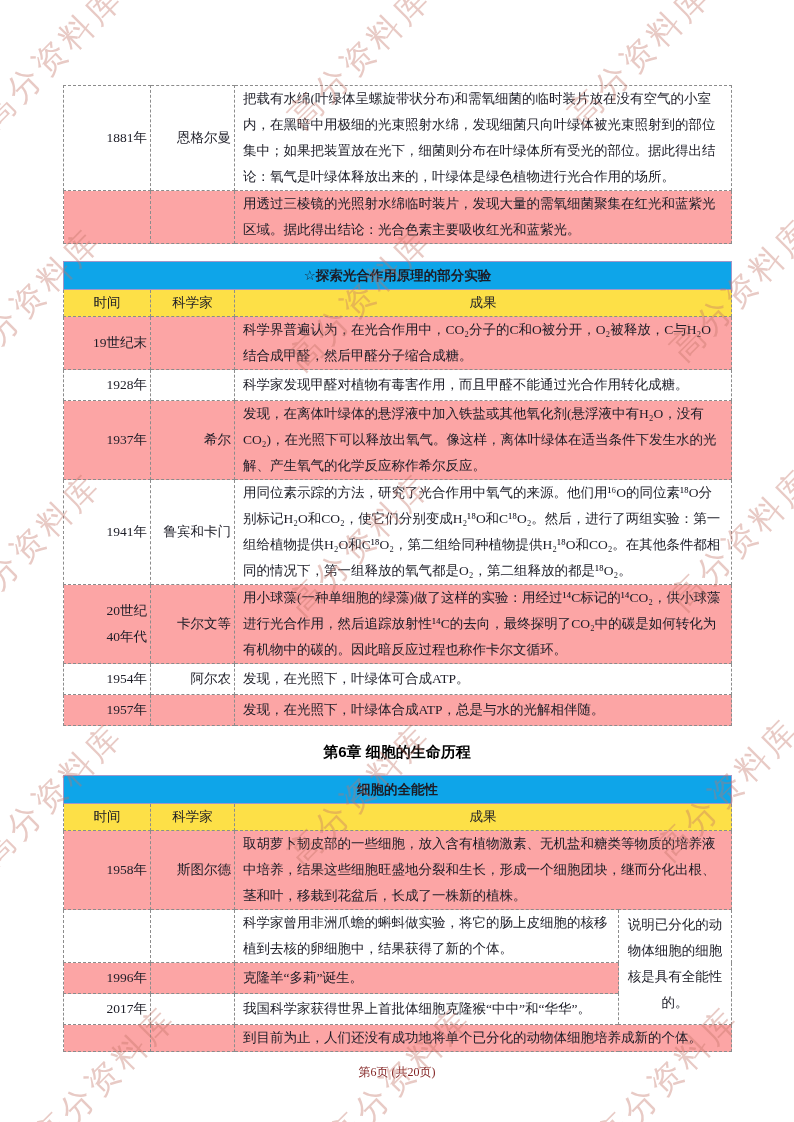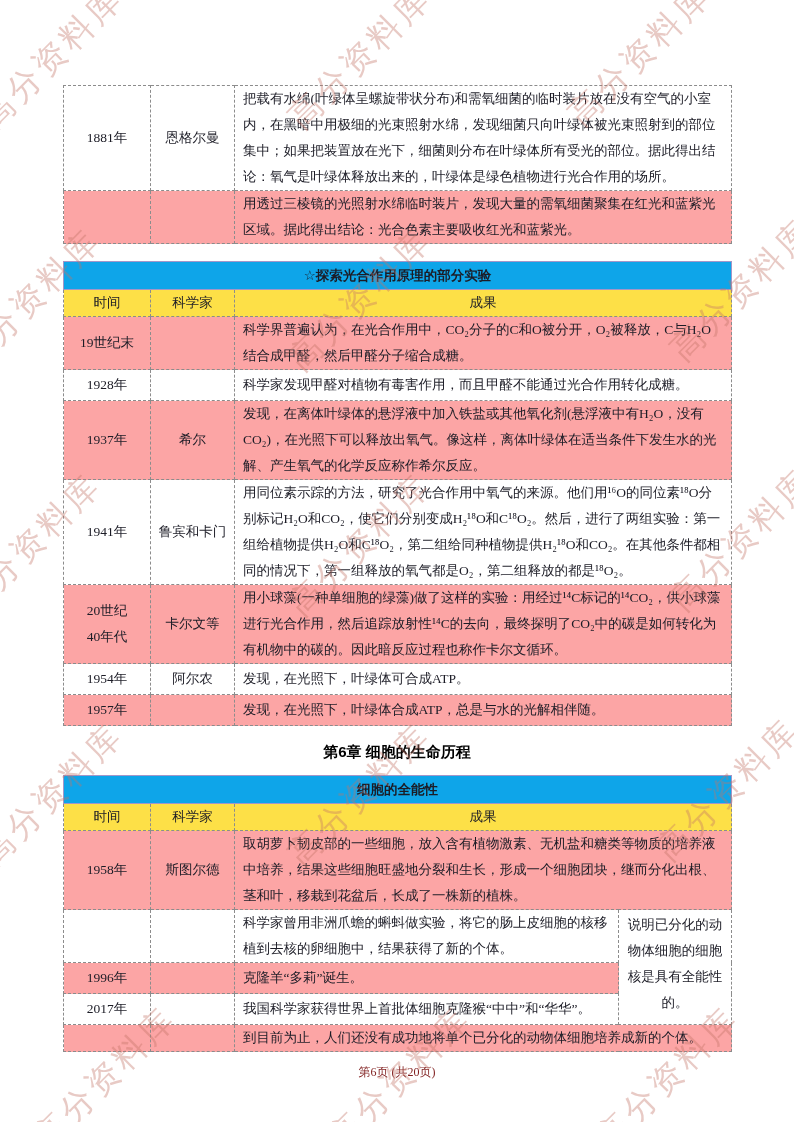--- a/index.html
+++ b/index.html
@@ -39,21 +39,21 @@
     font-size: 13.5px;
     font-family: "Liberation Sans", "DejaVu Sans", sans-serif;
   }
   tr.head-row td {
     text-align: center;
     height: 26px;
     background: #fde047;
     font-family: Liberation Serif, serif;
   }
   .c-time, .c-sci {
-    text-align: center;
+    text-align: right;
     vertical-align: middle;
     white-space: pre-line;
     padding: 2px 3px;
   }
   .c-res {
     text-align: left;
     vertical-align: middle;
     padding: 0 8px;
   }
   .bg-l td { background: #fca5a5; }

